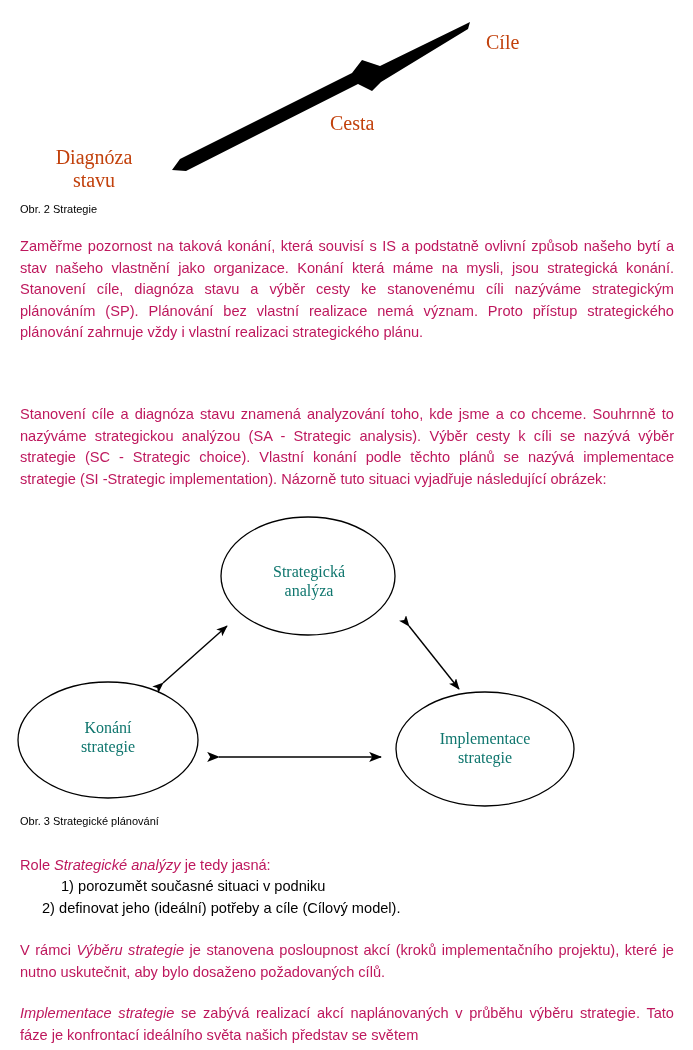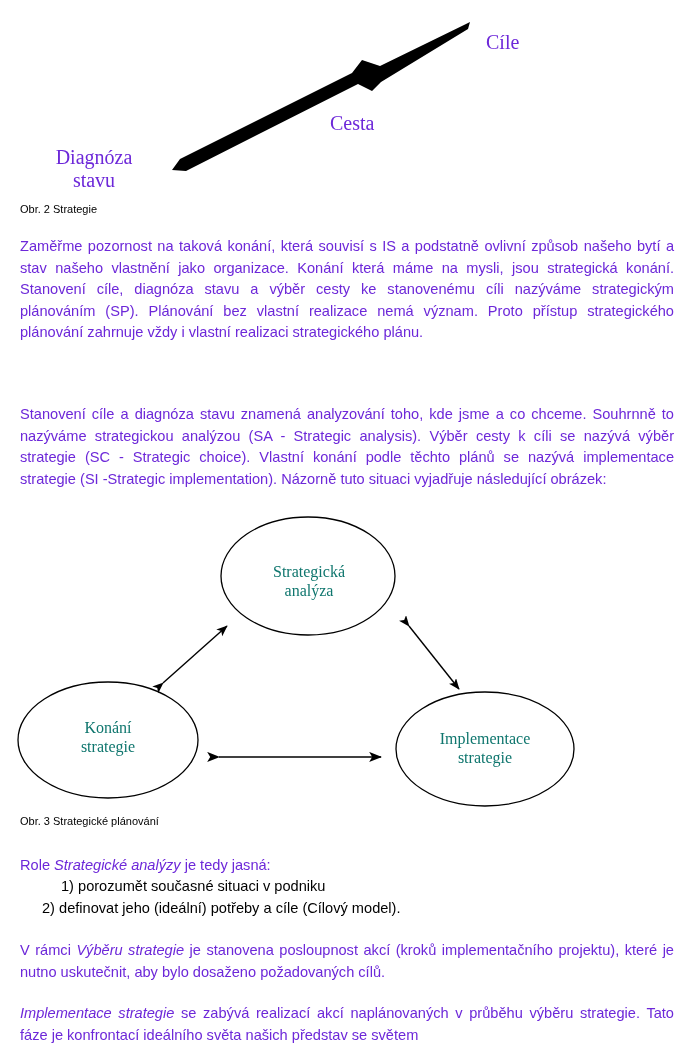--- a/index.html
+++ b/index.html
@@ -33,21 +33,21 @@
     width: 693px;
     height: 195px;
   }
   .fig2 svg { display: block; }
 
   .fig-label {
     position: absolute;
     font-family: "Liberation Serif", serif;
     font-size: 20px;
     line-height: 23px;
-    color: #6d28d9;
+    color: #c2410c;
     white-space: nowrap;
     text-align: center;
   }
   .lbl-cile   { left: 486px; top: 31px; }
   .lbl-cesta  { left: 330px; top: 112px; }
   .lbl-diag   { left: 46px;  top: 146px; text-align: center; width: 96px; }
   .lbl-diag .l2 { display: block; }
 
   
   .caption {
@@ -63,21 +63,21 @@
 
   
   .body-text {
     position: absolute;
     left: 20px;
     width: 654px;
     font-family: "Liberation Sans", sans-serif;
     font-size: 14.6px;
     line-height: 21.5px;
     text-align: justify;
-    color: #6d28d9;
+    color: #be185d;
   }
   .p1 { top: 236px; }
   .p2 { top: 384px; margin-top: 20px; }
   .p3 { top: 855px; }
   .p4 { top: 940px; }
   .p5 { top: 1003px; }
 
   .list {
     position: absolute;
     left: 42px;

